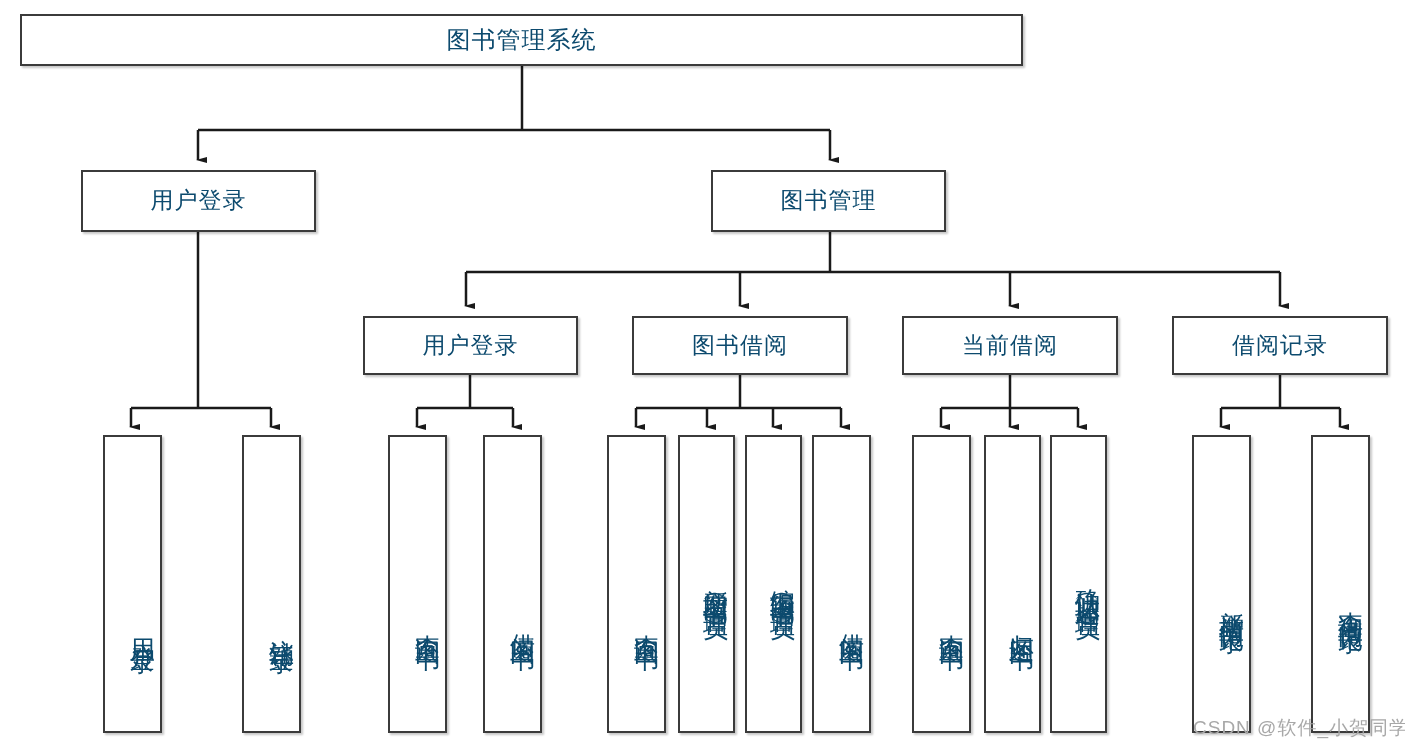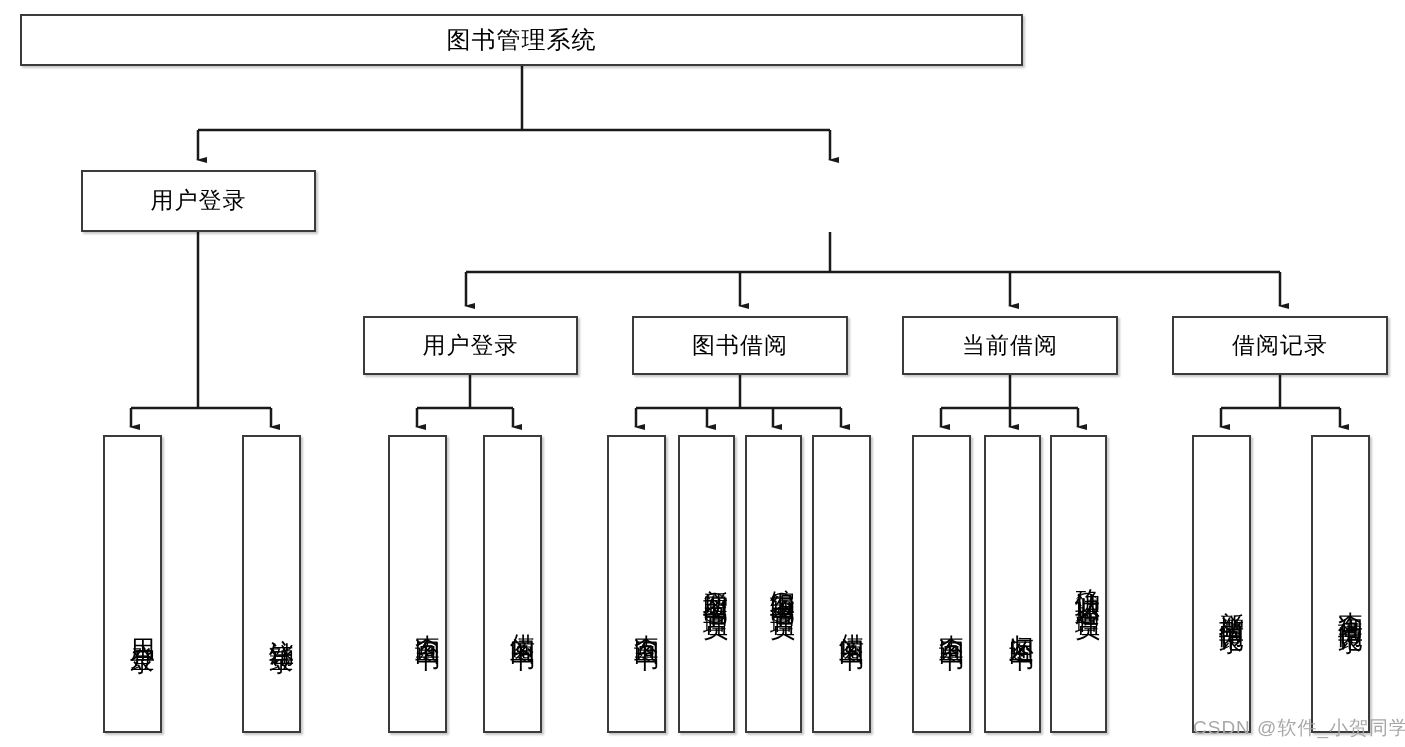--- a/index.html
+++ b/index.html
@@ -27,21 +27,21 @@
   }
   .node {
     position: absolute;
     box-sizing: border-box;
     border: 2px solid #3b3b3b;
     background: #ffffff;
     box-shadow: 2px 2px 2px rgba(0,0,0,0.22);
     display: flex;
     align-items: center;
     justify-content: center;
-    color: #000000;
+    color: #0c4a6e;
   }
   .node.h {
     font-size: 23px;
     line-height: 1.1;
     letter-spacing: 1px;
   }
   .node.root {
     font-size: 24px;
   }
   .node.v {
@@ -113,20 +113,21 @@
       <path d="M1280,375 L1280,408"></path>
       <path d="M1221,408 L1340,408"></path>
       <path d="M1221,408 L1221,427" marker-end="url(#arrow)"></path>
       <path d="M1340,408 L1340,427" marker-end="url(#arrow)"></path>
     </g>
   </svg>
 
   <div class="node h root" style="left:20px; top:14px; width:1003px; height:52px;">图书管理系统</div>
 
   <div class="node h" style="left:81px; top:170px; width:235px; height:62px;">用户登录</div>
+  <div class="node h" style="left:711px; top:170px; width:235px; height:62px;">图书管理</div>
 
   <div class="node h" style="left:363px; top:316px; width:215px; height:59px;">用户登录</div>
   <div class="node h" style="left:902px; top:316px; width:216px; height:59px;">当前借阅</div>
   <div class="node h" style="left:632px; top:316px; width:216px; height:59px;">图书借阅</div>
   <div class="node h" style="left:1172px; top:316px; width:216px; height:59px;">借阅记录</div>
 
   <div class="node v" style="left:103px; top:435px; width:59px; height:298px; padding-top:86px;">用户登录</div>
   <div class="node v" style="left:242px; top:435px; width:59px; height:298px; padding-top:86px;">注销登录</div>
 
   <div class="node v" style="left:388px; top:435px; width:59px; height:298px; padding-top:76px;">查询图书</div>

